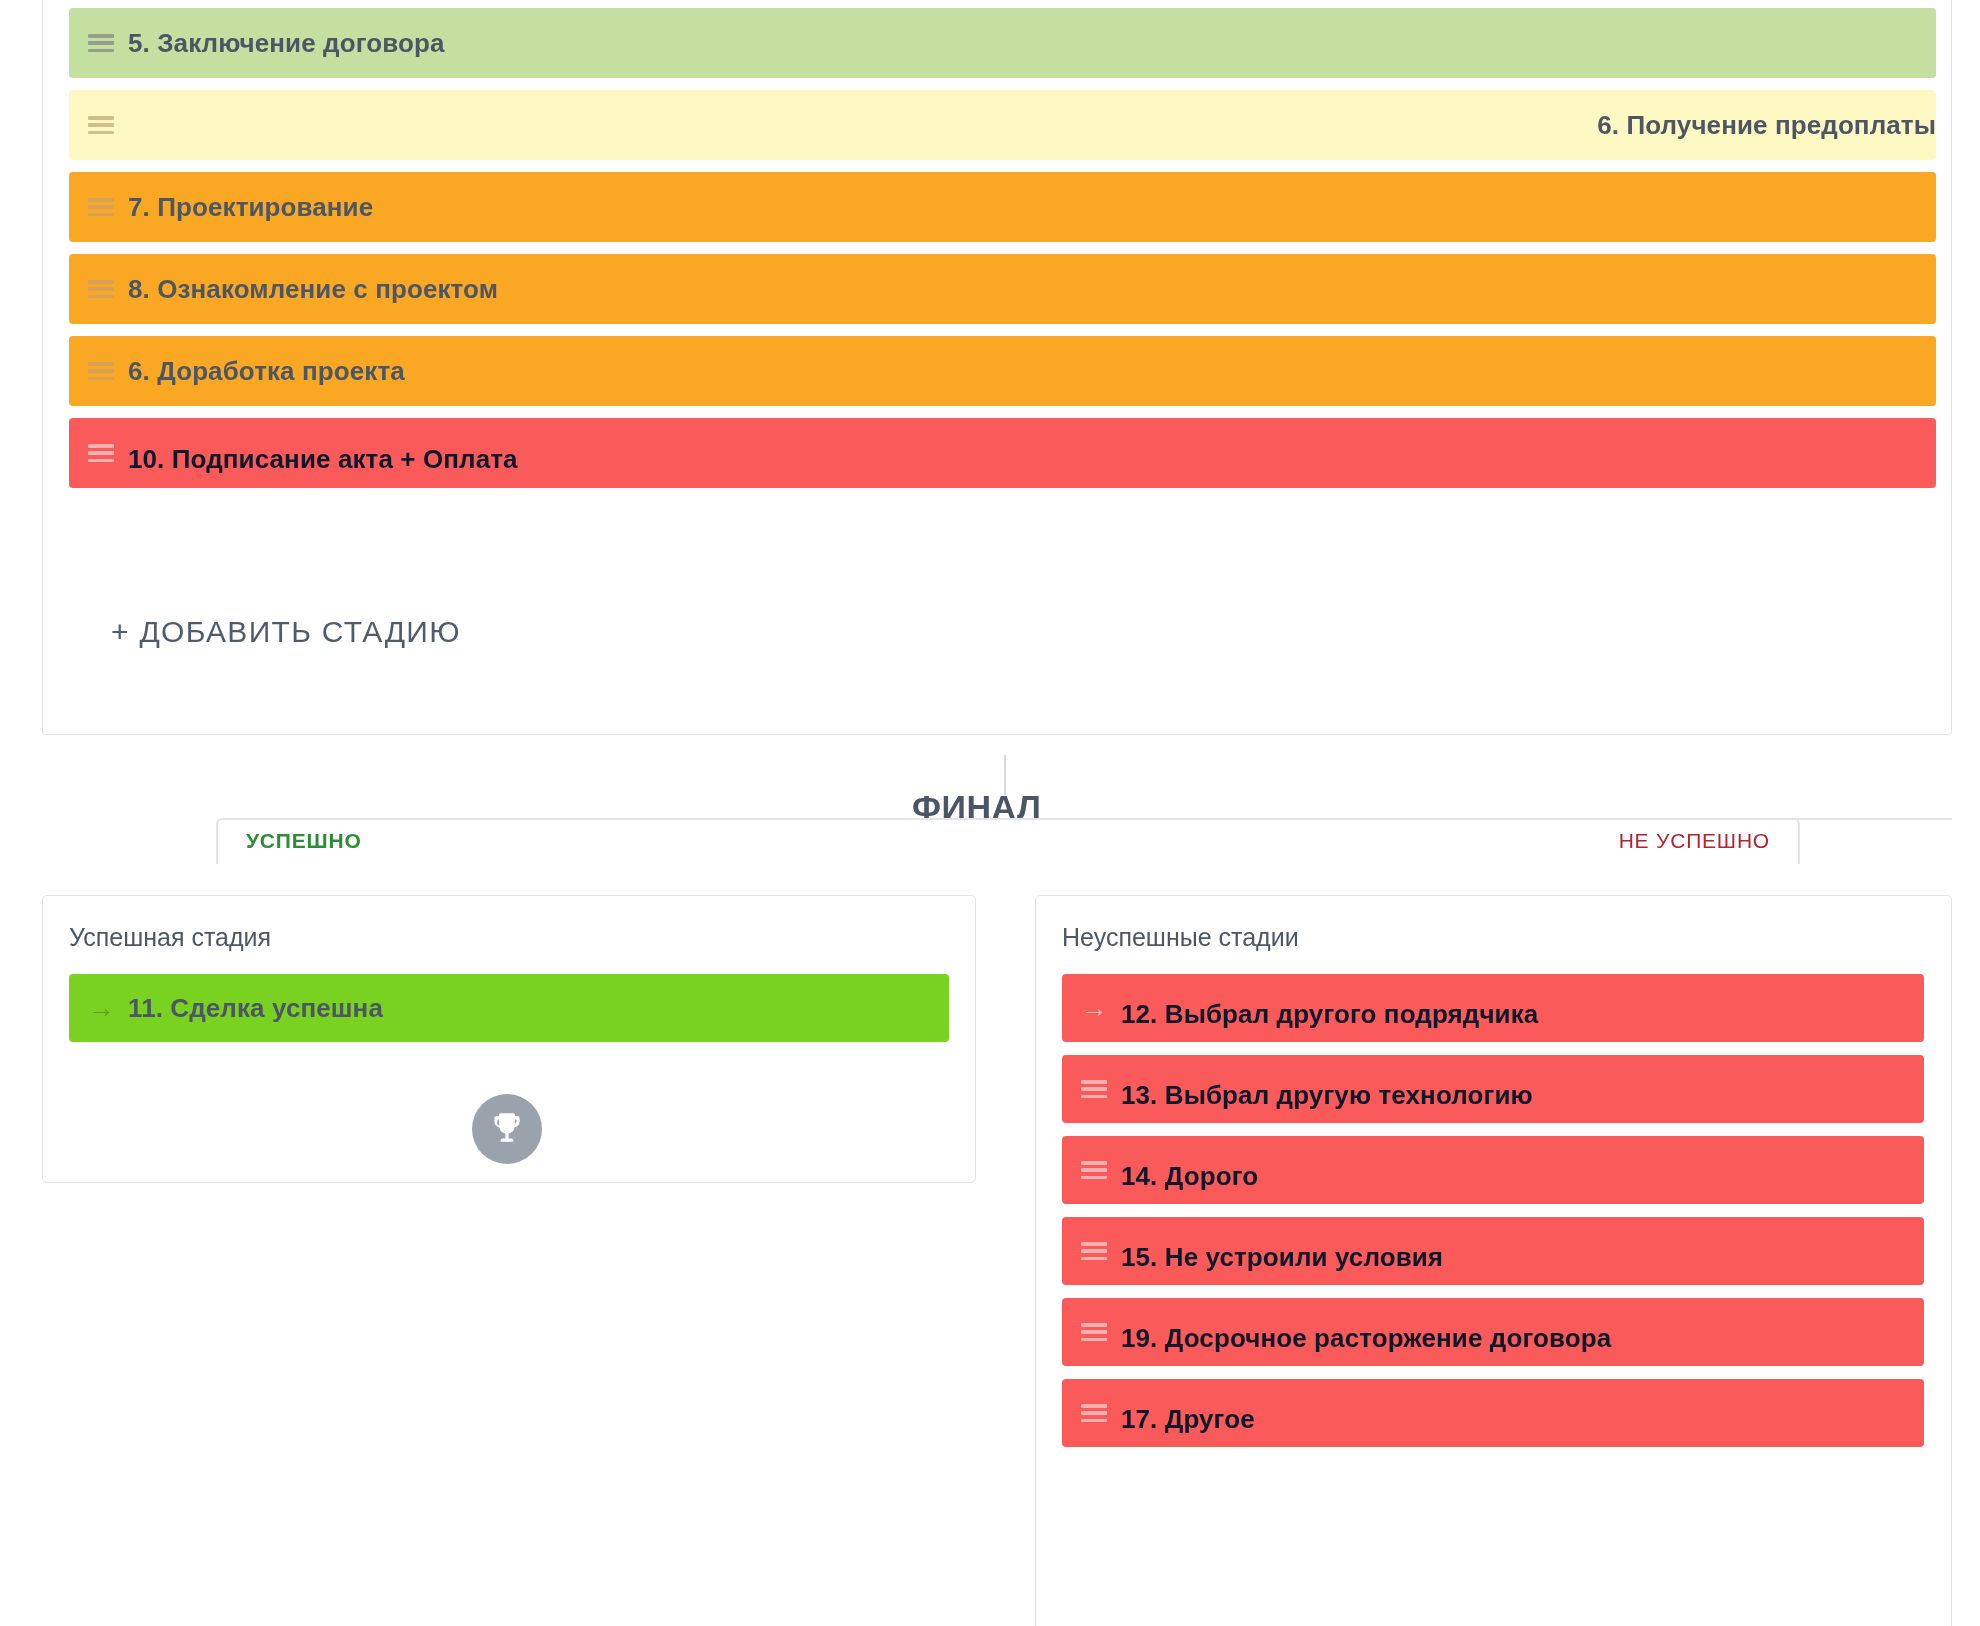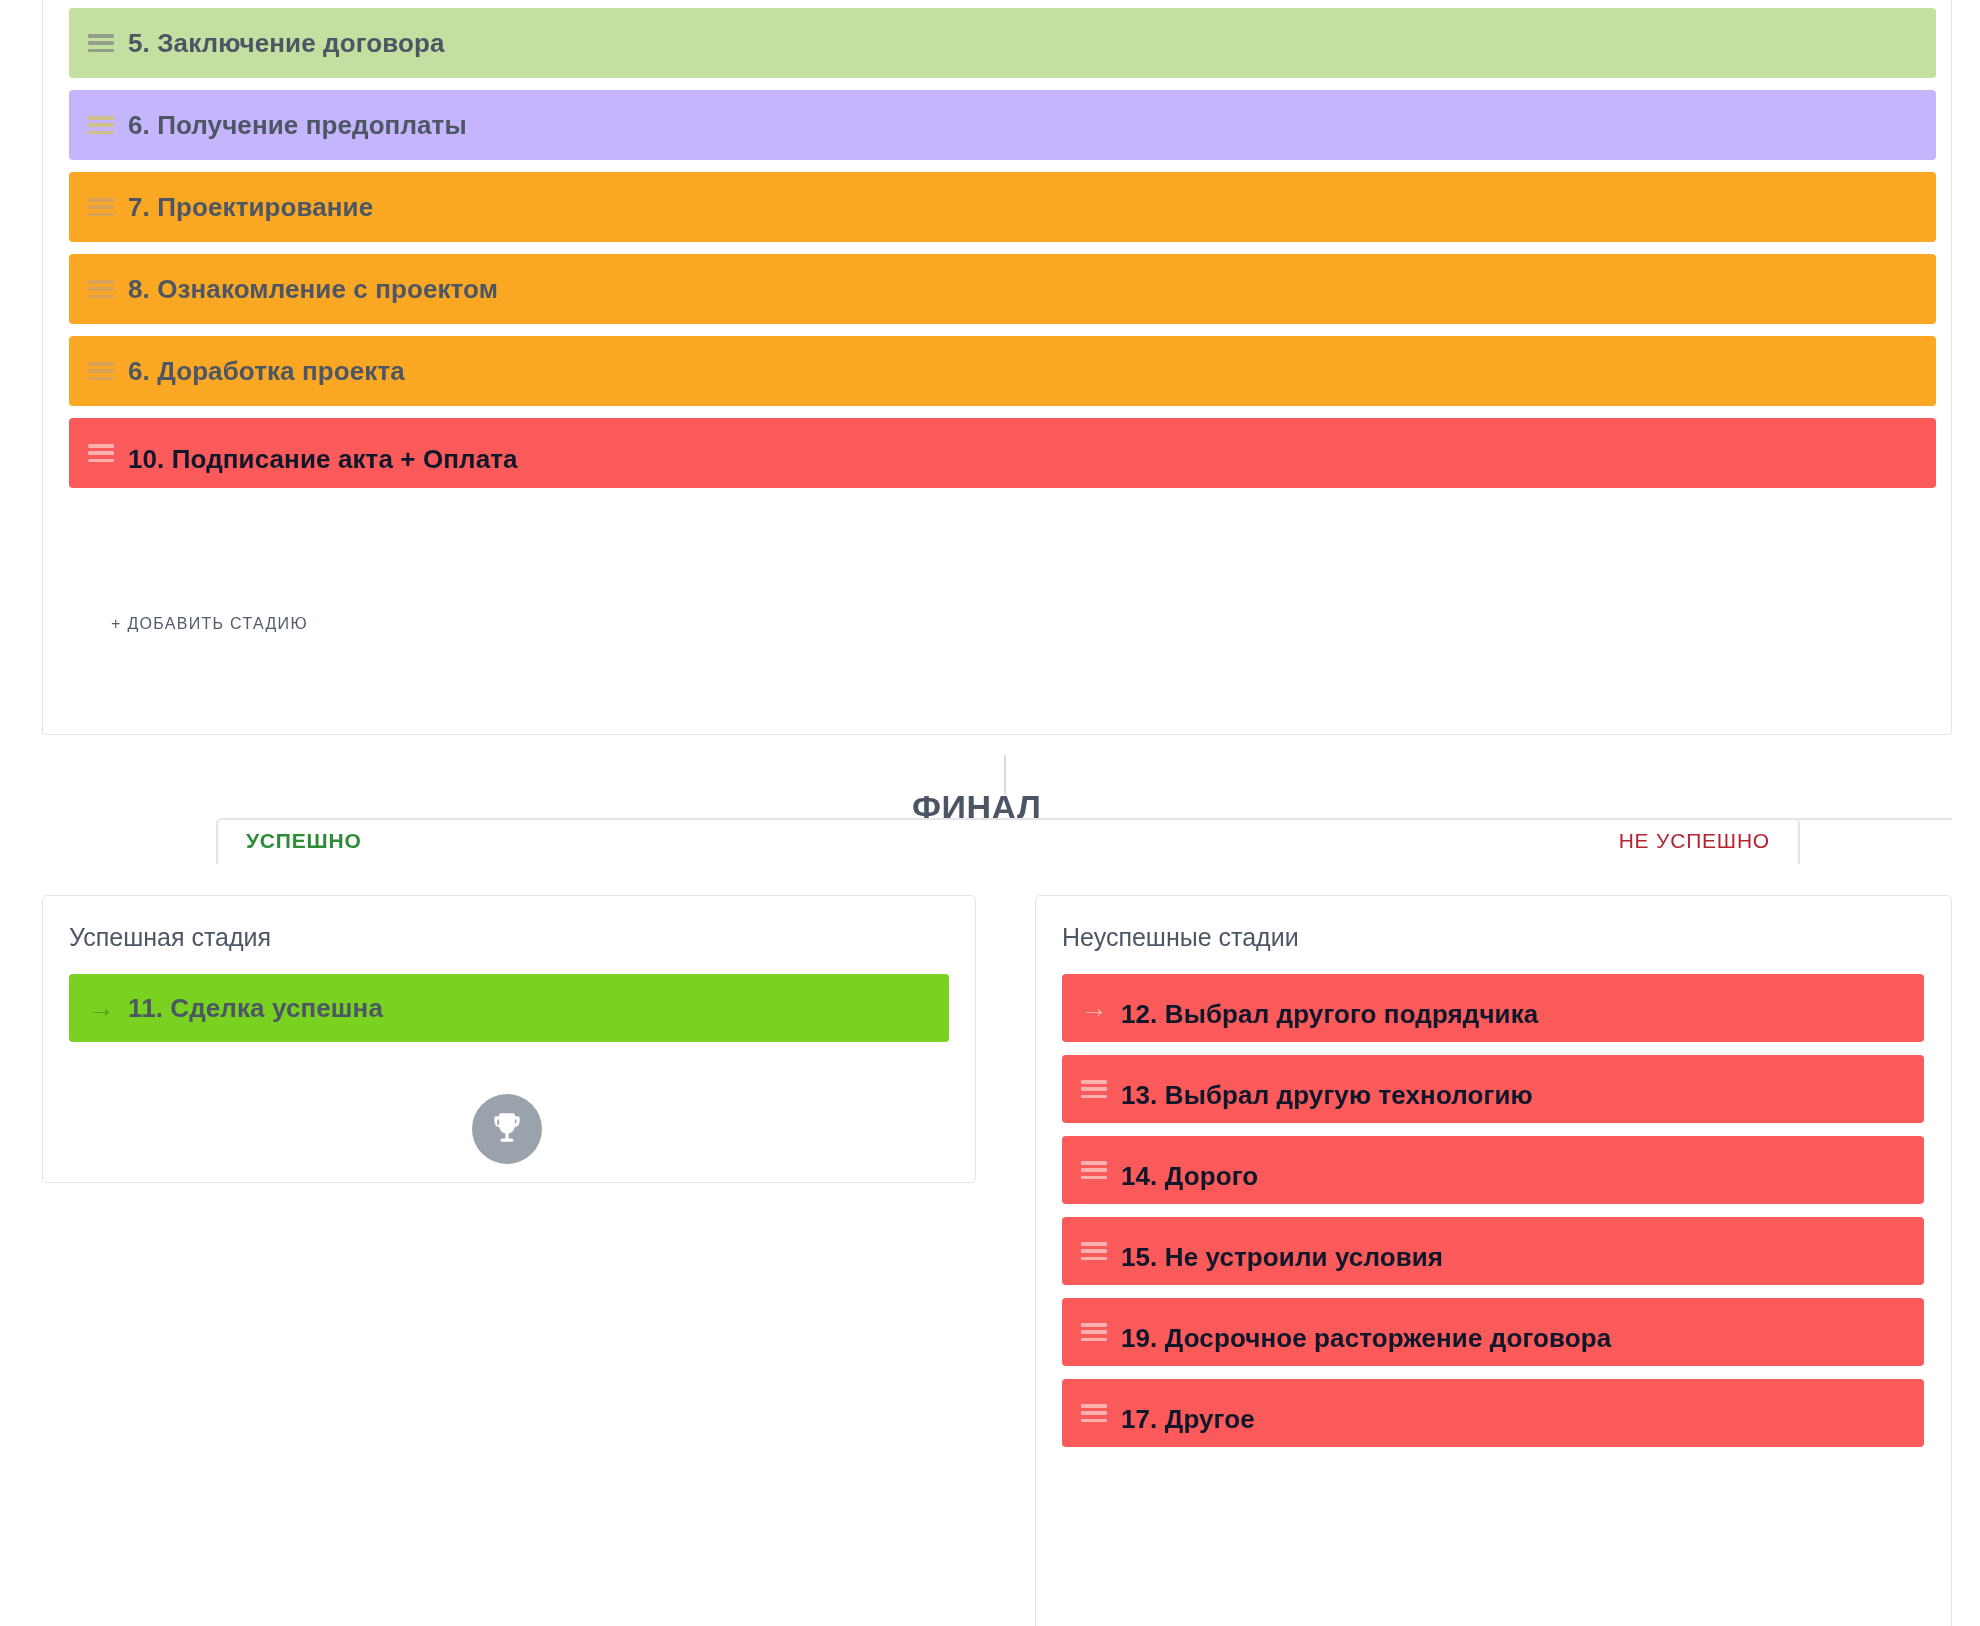--- a/index.html
+++ b/index.html
@@ -51,40 +51,40 @@
   }
   .stage-label{
     font-size:26px;font-weight:700;letter-spacing:.1px;white-space:nowrap;
   }
 
   
   .c-green-light{background:#c5dfa0;}
   .c-green-light .stage-label{color:#4c5664;}
   .c-green-light .drag-handle{color:#92a089;}
 
-  .c-yellow{background:#c4b5fd;}
+  .c-yellow{background:#fef9c3;justify-content:space-between;}
   .c-yellow .stage-label{color:#4c5664;}
   .c-yellow .drag-handle{color:#cfc08a;}
 
   .c-orange{background:#faa823;}
   .c-orange .stage-label{color:#4c5664;}
   .c-orange .drag-handle{color:#d9a057;}
 
   .c-red{background:#fb5a5a;}
   .c-red .stage-label{color:#0f172a;margin-top:13px;}
   .c-red .drag-handle{color:#fcb1ae;}
   .c-red .arrow-handle{color:#fcb1ae;}
 
   .c-brightgreen{background:#79d220;}
   .c-brightgreen .stage-label{color:#4c5664;}
   .c-brightgreen .arrow-handle{color:#5c9a2b;}
 
   .add-stage{
     position:absolute;left:68px;top:655px;
-    font-size:16px;font-weight:400;letter-spacing:1.3px;
+    font-size:30px;font-weight:400;letter-spacing:1.3px;
     color:#515b6a;cursor:pointer;white-space:nowrap;
   }
 
   
   .final-wrap{
     position:absolute;left:0;top:760px;width:1660px;height:120px;
   }
   .final-tick{
     position:absolute;left:1004px;top:-5px;width:2px;height:40px;background:#d8dbdf;
   }

